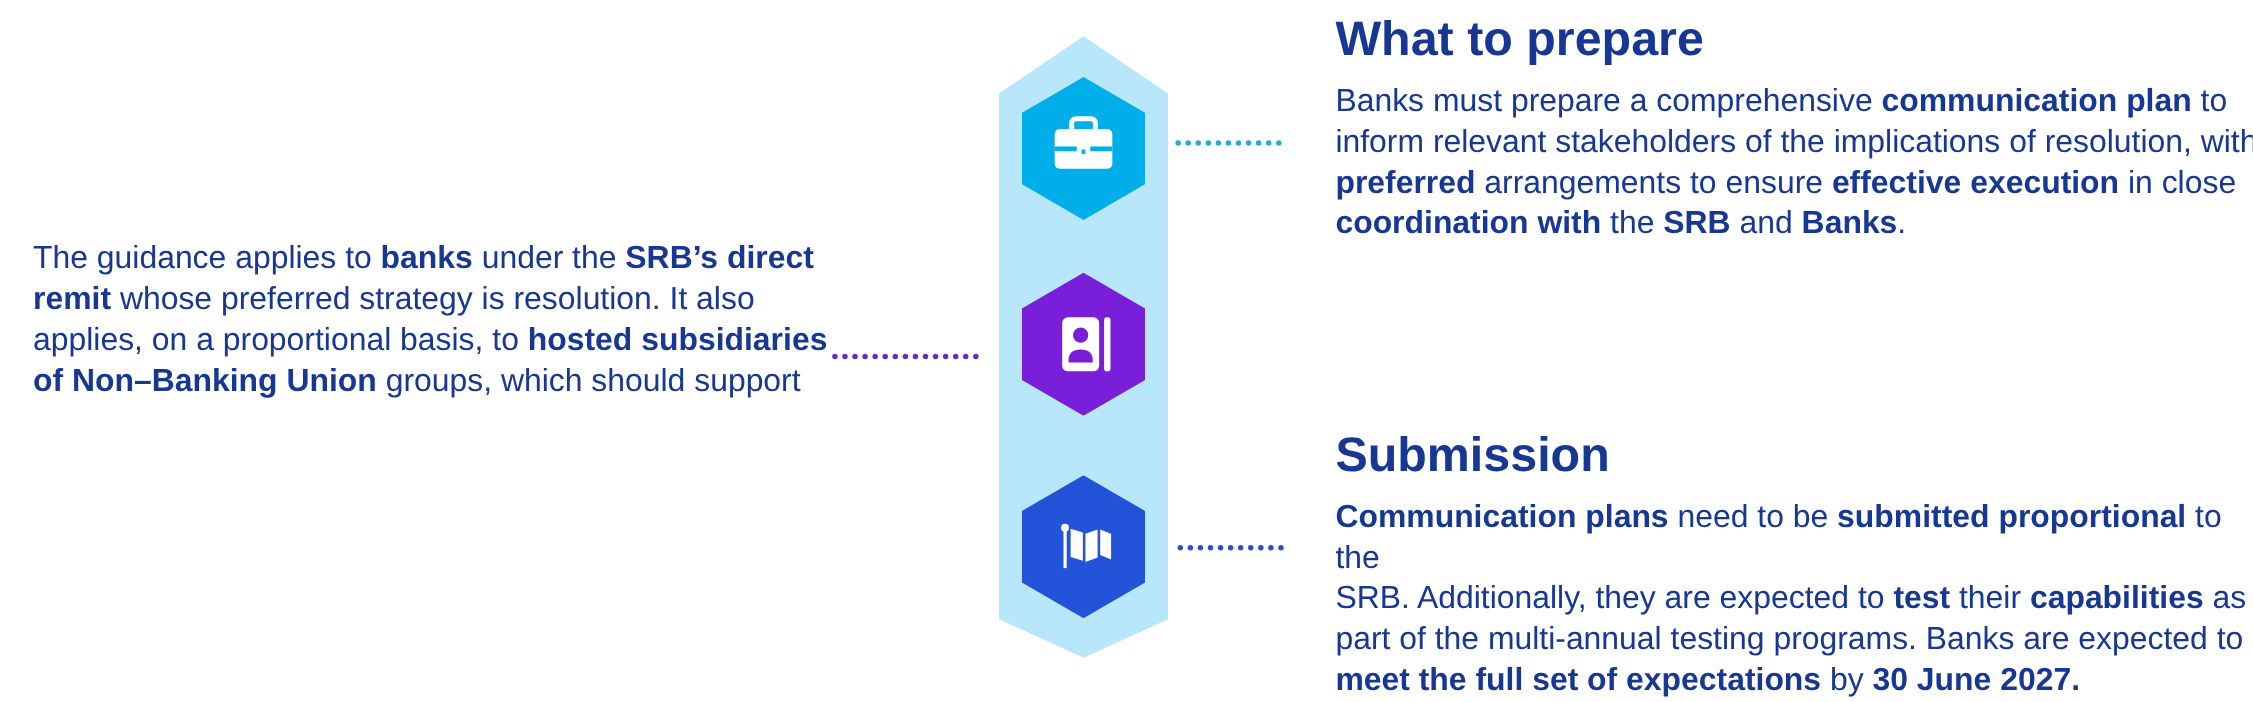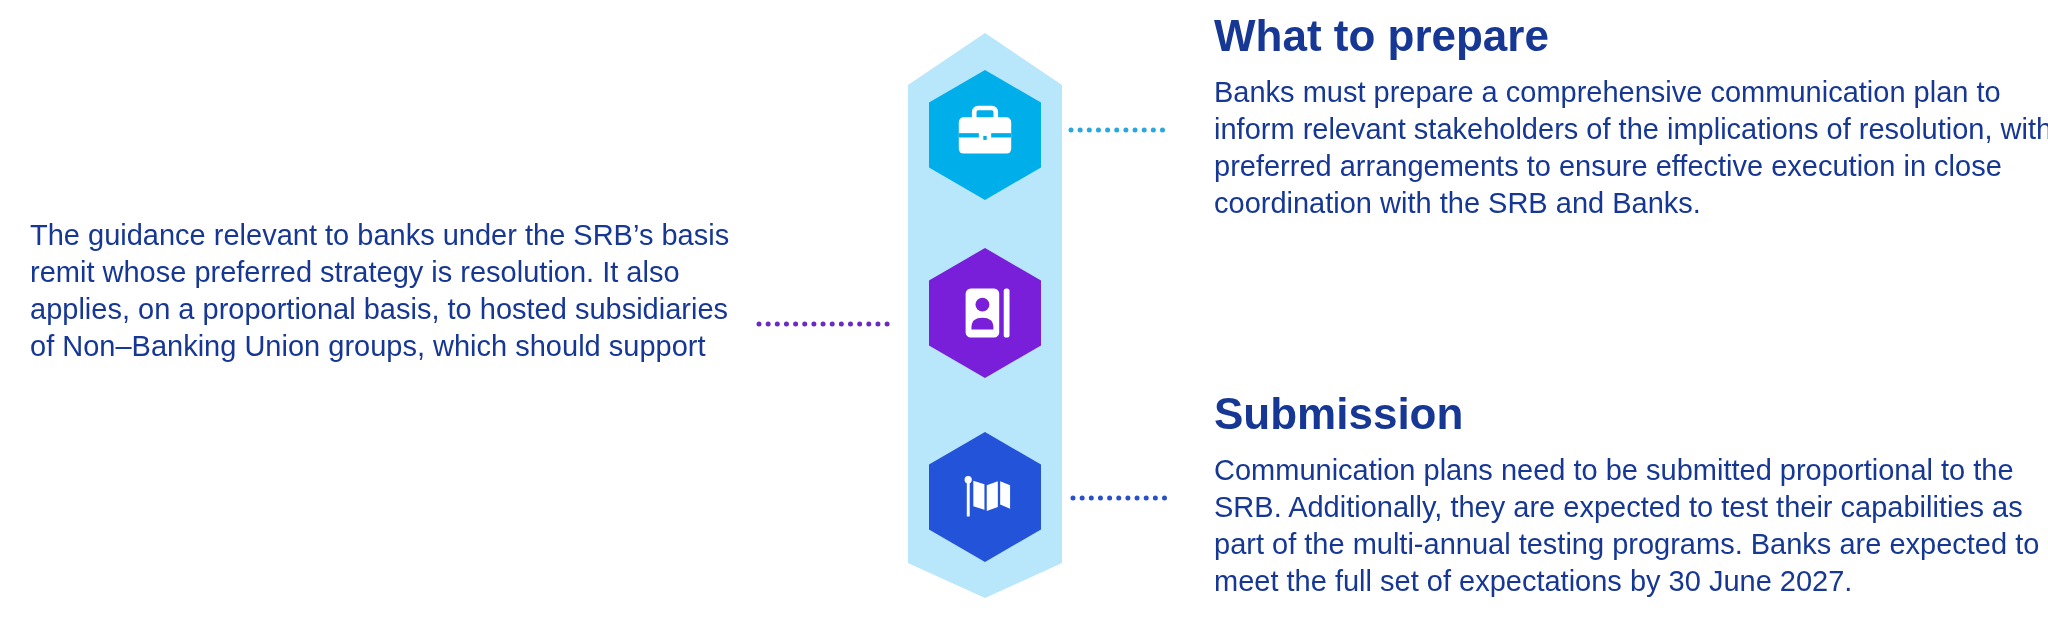--- a/index.html
+++ b/index.html
@@ -30,21 +30,21 @@
   
   .text-block{position:absolute;}
   .text-block h2{
     margin:0 0 13px 0;
     font-size:44px;line-height:50px;font-weight:700;color:#163794;
   }
   .text-block p{
     margin:0;
     font-size:29px;line-height:37px;color:#163794;
   }
-  .text-block p b{font-weight:400;}
+  .text-block p b{font-weight:700;}
   .block-who{left:30px;top:217px;width:760px;}
   .block-prepare{left:1214px;top:11px;width:840px;}
   .block-submission{left:1214px;top:389px;width:840px;}
 </style>
 </head>
 <body>
 
 <div class="canvas">
 
   <svg class="band" width="154" height="565" viewBox="0 0 154 565" aria-hidden="true">
@@ -84,21 +84,21 @@
     <line x1="3" y1="3" x2="103" y2="3" stroke="#2AA7DC" stroke-width="5" stroke-linecap="round" stroke-dasharray="0,9.15"></line>
   </svg>
   <svg class="dots dots-mid" width="142" height="6" viewBox="0 0 142 6" aria-hidden="true">
     <line x1="3" y1="3" x2="139" y2="3" stroke="#6A2BC2" stroke-width="5" stroke-linecap="round" stroke-dasharray="0,9.15"></line>
   </svg>
   <svg class="dots dots-bottom" width="100" height="6" viewBox="0 0 100 6" aria-hidden="true">
     <line x1="3" y1="3" x2="97" y2="3" stroke="#2A50C8" stroke-width="5" stroke-linecap="round" stroke-dasharray="0,9.15"></line>
   </svg>
 
   <section class="text-block block-who">
-    <p><span>The guidance relevant to </span><b>banks</b><span> under the </span><b>SRB’s basis</b><br><b>remit</b><span> whose preferred strategy is resolution. It also</span><br><span>applies, on a proportional basis, to </span><b>hosted subsidiaries</b><br><b>of Non–Banking Union</b><span> groups, which should support</span><br></p>
+    <p><span>The guidance applies to </span><b>banks</b><span> under the </span><b>SRB’s direct</b><br><b>remit</b><span> whose preferred strategy is resolution. It also</span><br><span>applies, on a proportional basis, to </span><b>hosted subsidiaries</b><br><b>of Non–Banking Union</b><span> groups, which should support</span><br></p>
   </section>
 
   <section class="text-block block-prepare">
     <h2>What to prepare</h2>
     <p><span>Banks must prepare a comprehensive </span><b>communication plan</b><span> to</span><br><span>inform relevant stakeholders of the implications of resolution, with</span><br><b>preferred</b><span> arrangements to ensure </span><b>effective execution</b><span> in close</span><br><b>coordination with</b><span> the </span><b>SRB</b><span> and </span><b>Banks</b><span>.</span></p>
   </section>
 
   <section class="text-block block-submission">
     <h2>Submission</h2>
     <p><b>Communication plans</b><span> need to be </span><b>submitted proportional</b><span> to the</span><br><span>SRB. Additionally, they are expected to </span><b>test</b><span> their </span><b>capabilities</b><span> as</span><br><span>part of the multi-annual testing programs. Banks are expected to</span><br><b>meet the full set of expectations</b><span> by </span><b>30 June 2027.</b></p>

